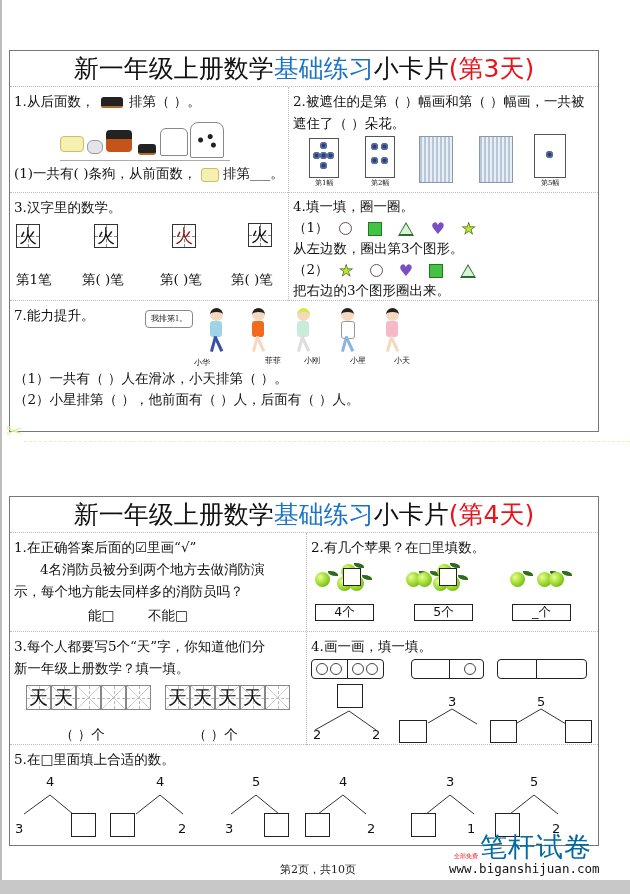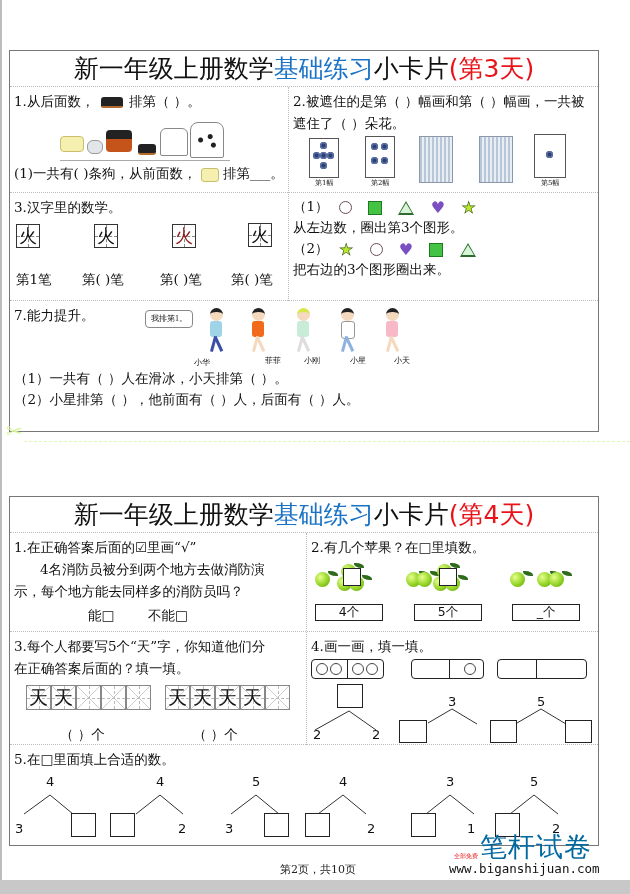--- a/index.html
+++ b/index.html
@@ -51,21 +51,21 @@
   .kid .body { position:absolute; left:6px; top:13px; width:12px; height:16px; border-radius:3px; }
   .kid .leg1 { position:absolute; left:8px; top:28px; width:3px; height:16px; background:#3a4fa5; transform:rotate(15deg); }
   .kid .leg2 { position:absolute; left:13px; top:28px; width:3px; height:16px; background:#3a4fa5; transform:rotate(-25deg); }
   .kid-label { position:absolute; font-size:8px; line-height:10px; }
 
   .bubble { position:absolute; border:1px solid #888; border-radius:4px; background:#fff; font-size:8px; line-height:16px; padding:0 5px; }
 
   .apple { position:absolute; width:15px; height:15px; border-radius:50%; background:radial-gradient(circle at 35% 35%,#e6ff8a,#8ccf1e 60%,#5a9a10); }
   .apple::after { content:""; position:absolute; right:-8px; top:-1px; width:10px; height:5px; background:#2e6b1a; border-radius:0 80% 0 80%; }
   .abox { position:absolute; width:18px; height:18px; border:1.5px solid #222; background:#fff; box-sizing:border-box; }
-  .count-box { position:absolute; width:68px; height:17px; border:1.5px solid #222; box-sizing:border-box; text-align:center; font-family:"DejaVu Sans", sans-serif; font-size:12.5px; line-height:14px; }
+  .count-box { position:absolute; width:59px; height:17px; border:1.5px solid #222; box-sizing:border-box; text-align:center; font-family:"DejaVu Sans", sans-serif; font-size:12.5px; line-height:14px; }
 
   .mi-box { position:absolute; width:25px; height:25px; border:1px solid #888; box-sizing:border-box; text-align:center; font-size:19px; line-height:23px; background:
     linear-gradient(45deg, transparent 49.4%, #ccc 49.4% 50.6%, transparent 50.6%),
     linear-gradient(-45deg, transparent 49.4%, #ccc 49.4% 50.6%, transparent 50.6%); }
   .mi-box::before { content:""; position:absolute; left:50%; top:0; bottom:0; border-left:1px dashed #bbb; }
   .mi-box::after { content:""; position:absolute; top:50%; left:0; right:0; border-top:1px dashed #bbb; }
   .mi-box span { position:relative; z-index:1; font-family:"DejaVu Serif", serif; }
 
   .frame { position:absolute; height:20px; border:1.5px solid #222; border-radius:4px; box-sizing:border-box; }
   .frame .div { position:absolute; top:0; bottom:0; border-left:1.5px solid #222; }
@@ -146,20 +146,21 @@
     <div class="tian-box" style="left:84px; top:30px;"><span>火</span></div>
     <div class="tian-box" style="left:162px; top:30px;"><span style="color:#8b1a1a;">火</span></div>
     <div class="tian-box" style="left:238px; top:29px;"><span>火</span></div>
     <div class="abs" style="left:6px; top:74px;">第1笔</div>
     <div class="abs" style="left:72px; top:74px;">第(  )笔</div>
     <div class="abs" style="left:150px; top:74px;">第(  )笔</div>
     <div class="abs" style="left:221px; top:74px;">第(  )笔</div>
   </div>
 
   <div class="cell" style="left:279px; top:143px; width:309px; height:106px; line-height:21px;">
+    <div>4.填一填，圈一圈。</div>
     <div>
       <span>（1）</span>
       <span class="shape sh-circle"></span>
       <span class="shape sh-square"></span>
       <span class="shape sh-tri"></span>
       <span class="shape sh-heart">♥</span>
       <span class="shape sh-star">★</span>
     </div>
     <div>从左边数，圈出第3个图形。</div>
     <div>
@@ -257,21 +258,21 @@
     <div class="count-box" style="left:107px; top:70px;">5个</div>
 
     <div class="apple" style="left:203px; top:38px;"></div>
     <div class="apple" style="left:230px; top:38px;"></div>
     <div class="apple" style="left:242px; top:38px;"></div>
     <div class="count-box" style="left:205px; top:70px;">_个</div>
   </div>
 
   <div class="cell" style="left:0; top:136px; width:296px; height:111px;">
     <div>3.每个人都要写5个“天”字，你知道他们分</div>
-    <div>在正确答案后面的？填一填。</div>
+    <div>新一年级上册数学？填一填。</div>
 
     <div class="mi-box" style="left:16px; top:52px;"><span>天</span></div>
     <div class="mi-box" style="left:41px; top:52px;"><span>天</span></div>
     <div class="mi-box" style="left:66px; top:52px;"></div>
     <div class="mi-box" style="left:91px; top:52px;"></div>
     <div class="mi-box" style="left:116px; top:52px;"></div>
 
     <div class="mi-box" style="left:155px; top:52px;"><span>天</span></div>
     <div class="mi-box" style="left:180px; top:52px;"><span>天</span></div>
     <div class="mi-box" style="left:205px; top:52px;"><span>天</span></div>

